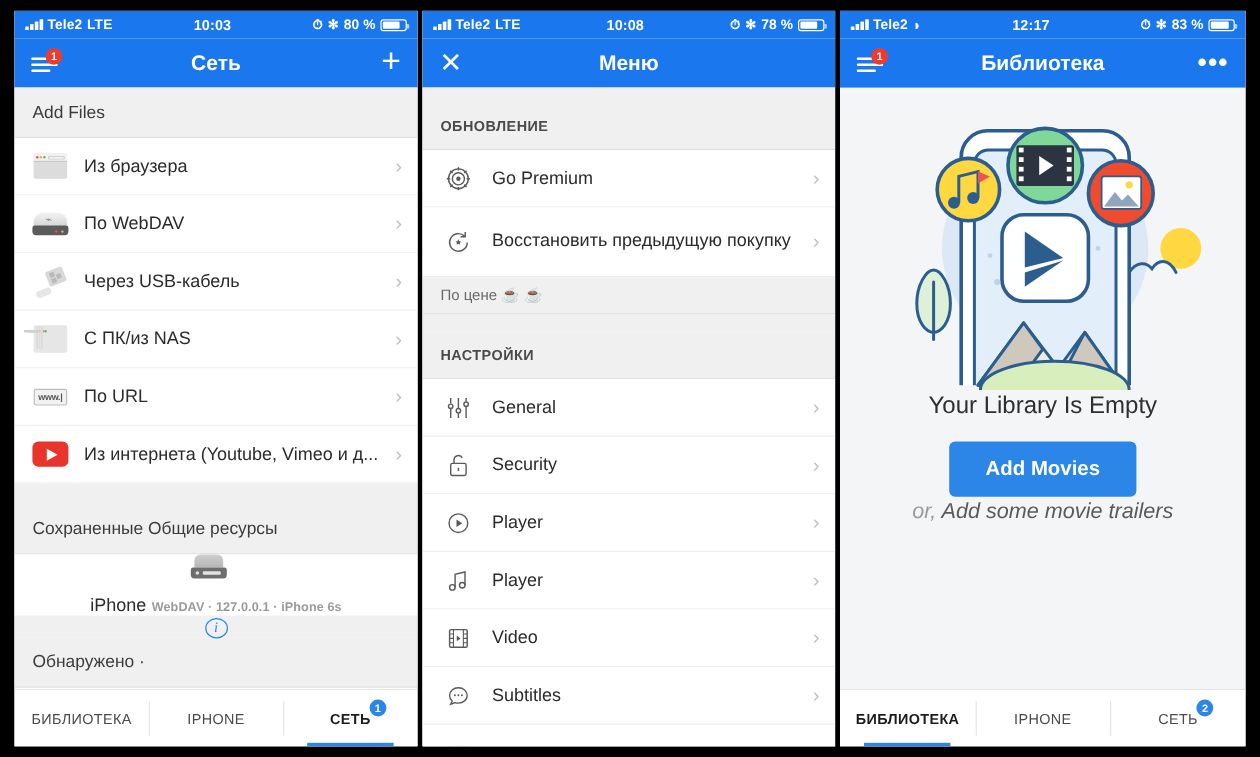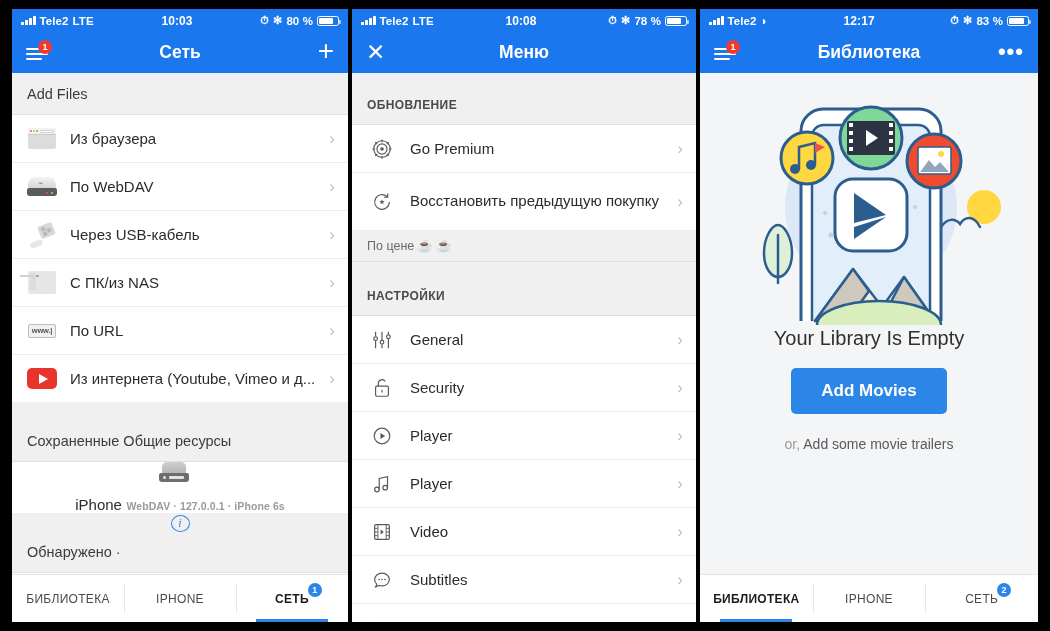--- a/index.html
+++ b/index.html
@@ -263,21 +263,21 @@
     font-size: 20px; color: #2f2f2f; margin-top: 2px; font-weight: normal;
   }
   .add-btn {
     margin-top: 18px;
     background: #2b86e8; color: #fff;
     border: none; border-radius: 5px;
     font-size: 17px; font-weight: bold;
     padding: 13px 30px; cursor: pointer;
     font-family: "Liberation Sans", sans-serif;
   }
-  .lib-sub { margin-top: 22px; font-size: 14px; color: #5a5a5a; }
+  .lib-sub { margin-top: 2px; font-size: 18px; color: #5a5a5a; font-style: italic; }
   .lib-sub b { color: #9a9a9a; font-weight: normal; }
 
   
   .tabbar {
     height: 48px; background: #fff; display: flex; align-items: stretch;
     border-top: .5px solid #e4e4e4; flex: 0 0 auto;
   }
   .tab {
     flex: 1; position: relative;
     display: flex; align-items: center; justify-content: center;

